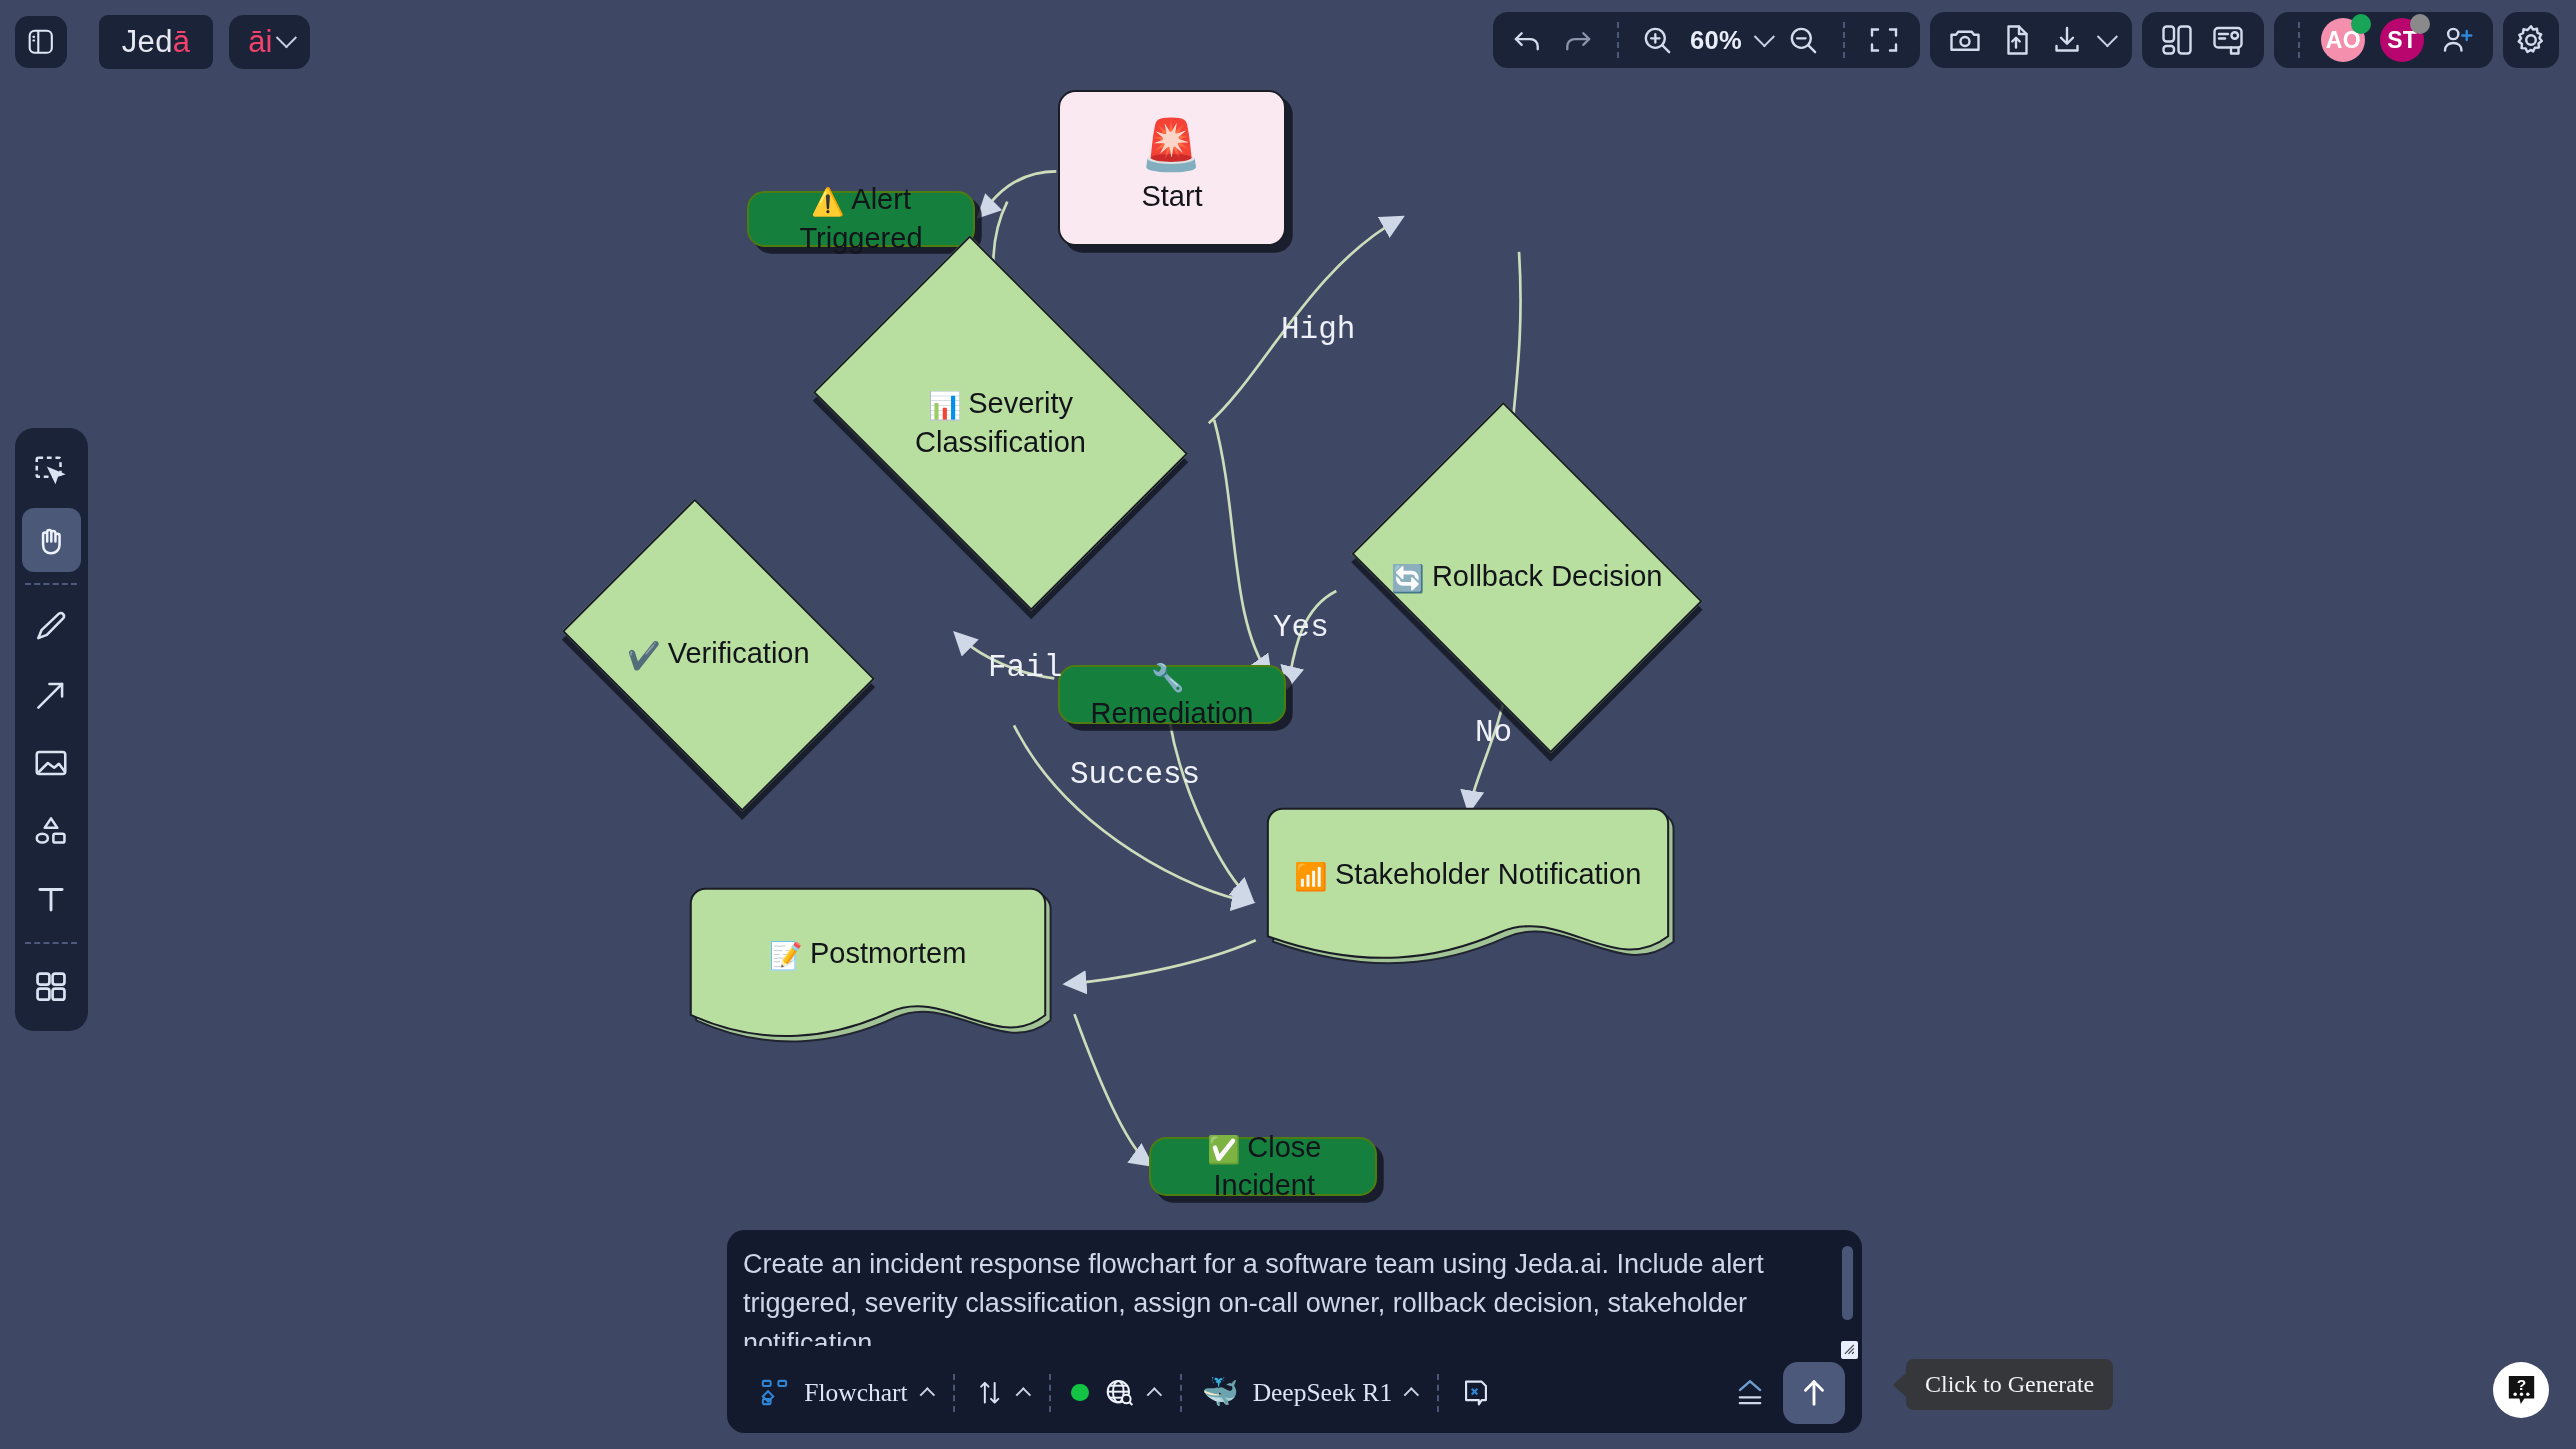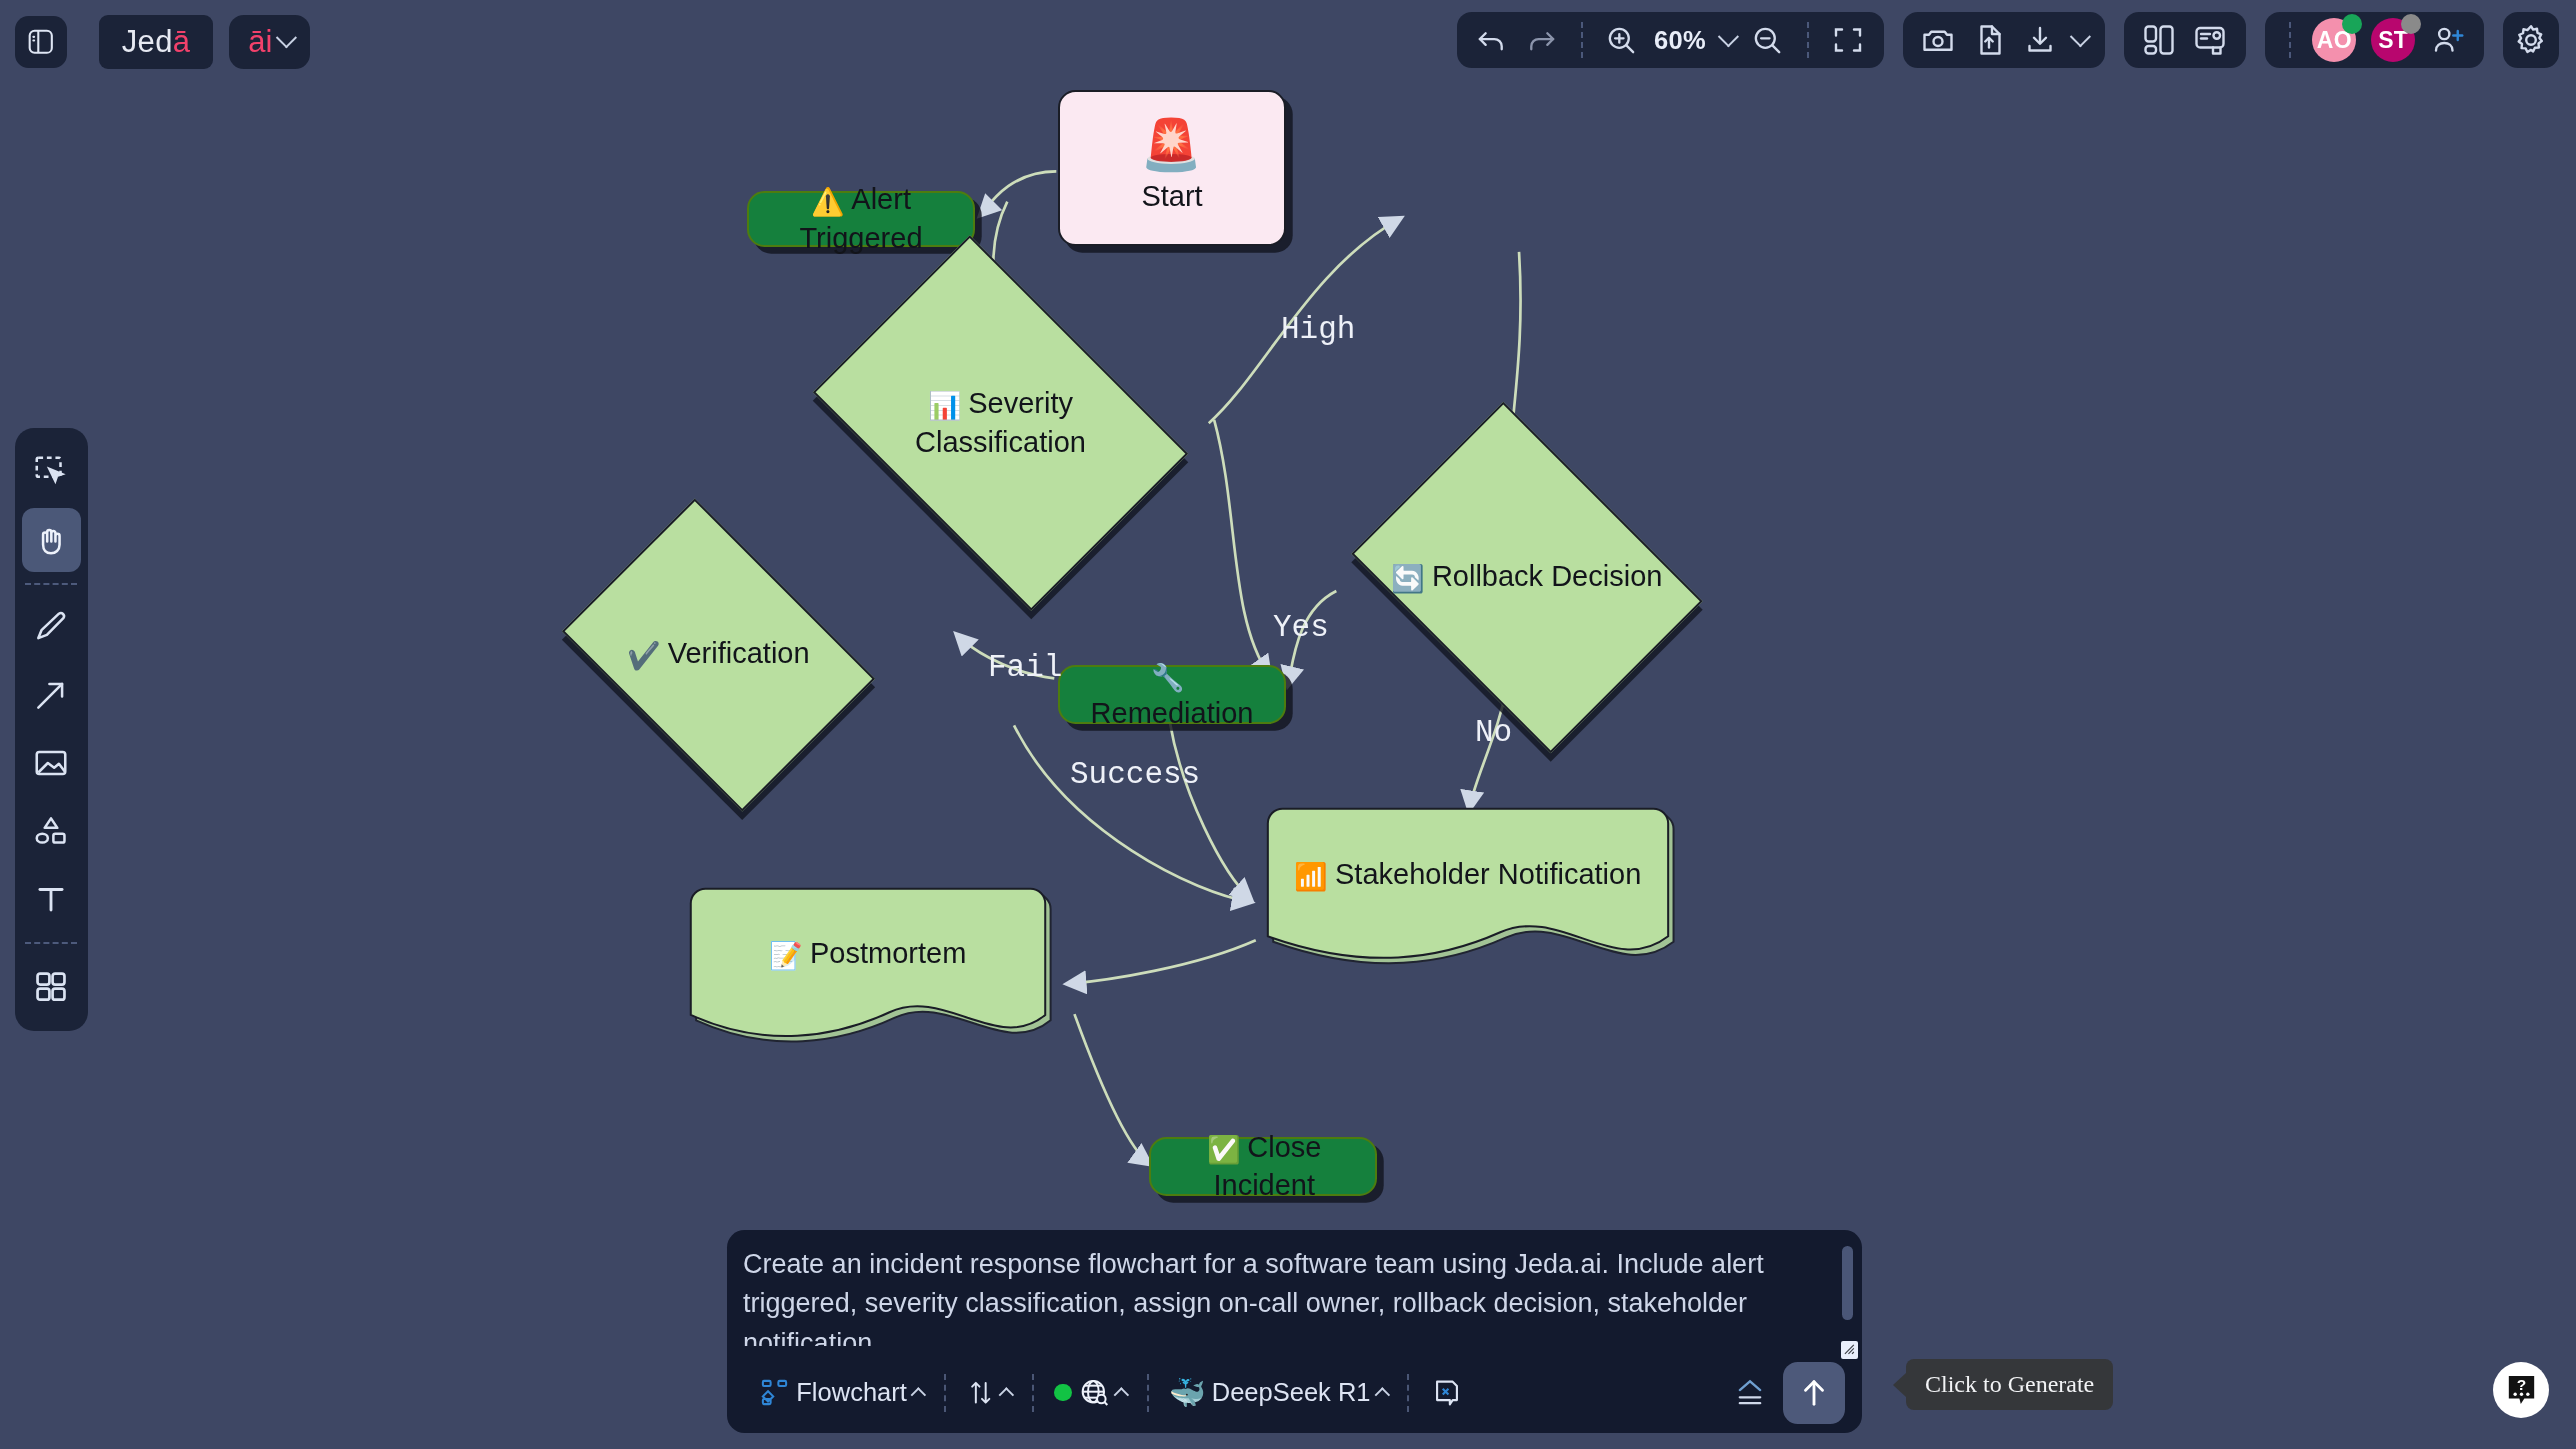--- a/index.html
+++ b/index.html
@@ -26,21 +26,21 @@
   .logo-white { color: #e6e9f2; font-weight: 400; }
   .logo-pink { color: #f2416b; font-weight: 400; }
   .ai-pill {
     height: 54px; padding: 0 16px 0 19px; border-radius: 14.8px; background: #1b2338;
     display: flex; align-items: center; gap: 6.7px; font-size: 31px;
   }
   .chev { display: inline-block; width: 14.8px; height: 14.8px; border-right: 2.7px solid #c9d2e4; border-bottom: 2.7px solid #c9d2e4; transform: rotate(45deg) translate(-2.7px,-2.7px); }
   .chev.sm { width: 10.7px; height: 10.7px; border-width: 2px; }
   .chev.up { transform: rotate(-135deg) translate(-2px,-2px); }
 
-  .tb-right { position: absolute; right: 17.5px; top: 12px; display: flex; align-items: center; gap: 19px; }
+  .tb-right { position: absolute; right: 17.5px; top: 12px; display: flex; align-items: center; gap: 10px; }
   .grp {
     height: 56px; border-radius: 14.8px; background: #1b2338;
     display: flex; align-items: center; padding: 0 17.5px; gap: 14.8px;
   }
   .divider-v { width: 0; height: 36px; border-left: 2px dashed #4b587a; margin: 0 6.7px; }
   .ic { display: flex; align-items: center; justify-content: center; color: #d3dbec; }
   .zoom-val { color: #e8edf8; font-size: 25.5px; font-weight: 700; letter-spacing: 0.3px; }
   .avatar {
     position: relative; width: 44px; height: 44px; border-radius: 50%;
     display: flex; align-items: center; justify-content: center;
@@ -119,22 +119,22 @@
     background: #4a5677; border-radius: 5.4px;
   }
   .resize-handle {
     position: absolute; right: 4px; top: 111px; width: 17.5px; height: 17.5px;
     background: #e9eefb; border-radius: 2px; display:flex; align-items:center; justify-content:center;
   }
   .prompt-bar {
     position: absolute; left: 0; bottom: 0; width: 1135px; height: 81px;
     display: flex; align-items: center; padding: 0 17.5px; gap: 0;
   }
-  .pb-item { display: flex; align-items: center; gap: 6px; color: #dde4f3; font-size: 25.5px;
-             font-family: Liberation Sans, sans-serif; padding: 0 14.8px; }
+  .pb-item { display: flex; align-items: center; gap: 14px; color: #dde4f3; font-size: 25.5px;
+             font-family: Liberation Serif, serif; padding: 0 14.8px; }
   .pb-sep { width: 0; height: 38px; border-left: 2px dashed #4a5675; margin: 0 5.4px; }
   .green-dot { width: 17.5px; height: 17.5px; border-radius: 50%; background: #12c344; }
   .send-btn {
     width: 62px; height: 62px; border-radius: 14.8px; background: #4d597a;
     display: flex; align-items: center; justify-content: center;
   }
   .tooltip {
     position: absolute; left: 1906px; top: 1359px; height: 51px;
     background: #35373a; border-radius: 8px; color: #f2f3f5;
     display: flex; align-items: center; padding: 0 19px; font-size: 24px;

